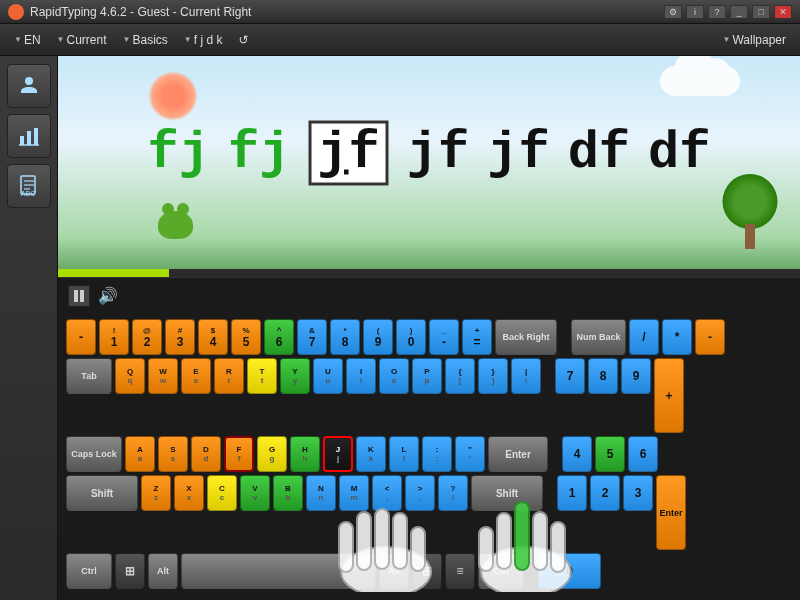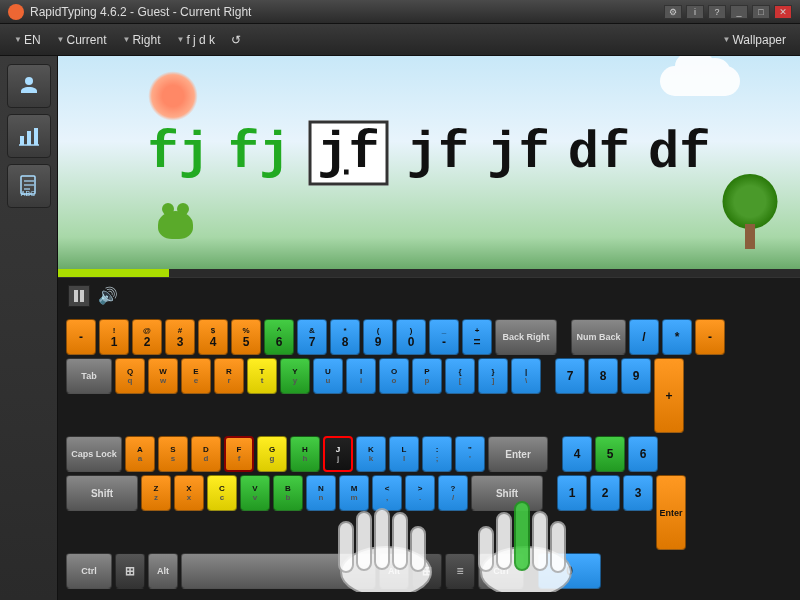--- a/index.html
+++ b/index.html
@@ -323,21 +323,21 @@
   <div class="toolbar-item">
     <span class="arrow">▼</span>
     <span>EN</span>
   </div>
   <div class="toolbar-item">
     <span class="arrow">▼</span>
     <span>Current</span>
   </div>
   <div class="toolbar-item">
     <span class="arrow">▼</span>
-    <span>Right</span>
+    <span>Basics</span>
   </div>
   <div class="toolbar-item">
     <span class="arrow">▼</span>
     <span>f j d k</span>
   </div>
   <div class="toolbar-item">
     <span>↺</span>
   </div>
   <div class="toolbar-item toolbar-right">
     <span class="arrow">▼</span>

